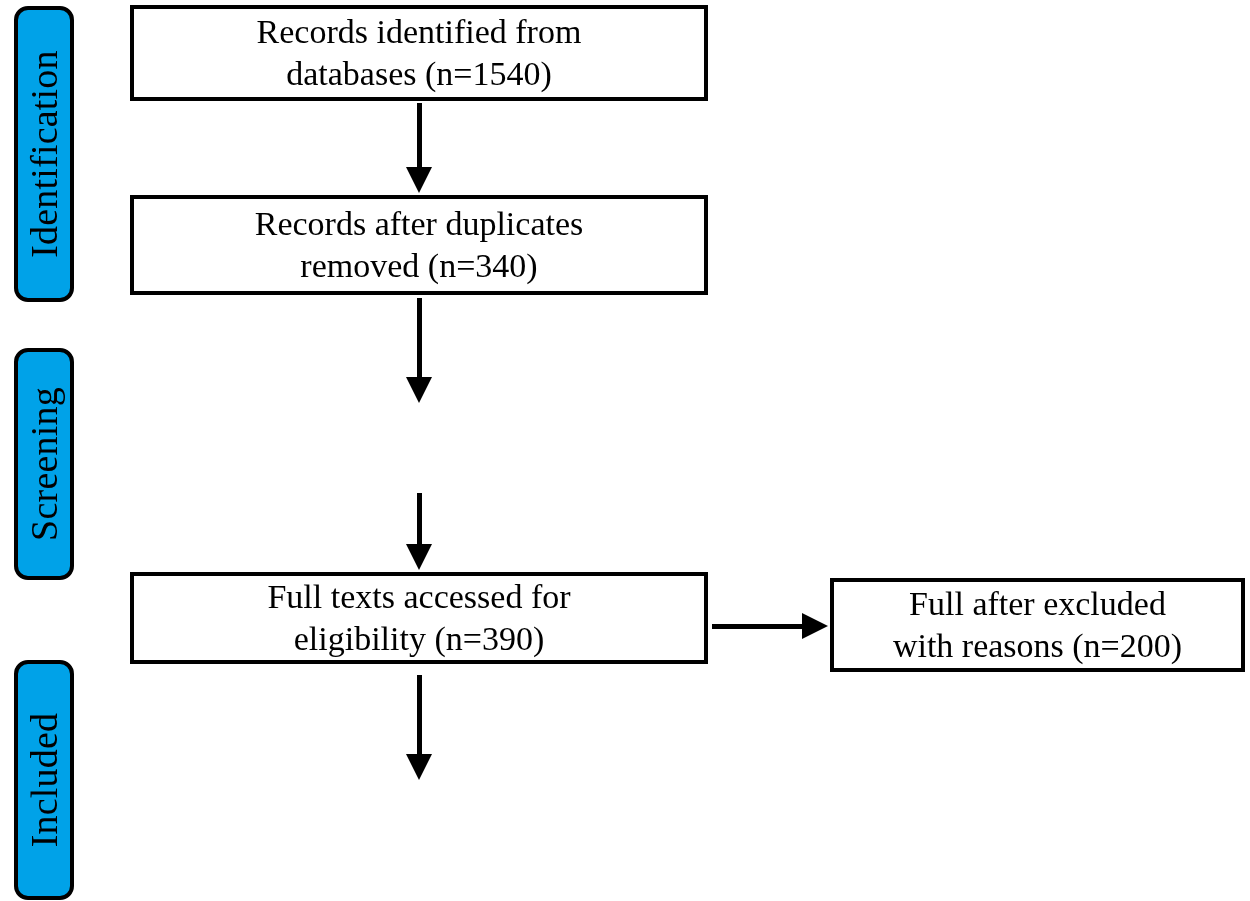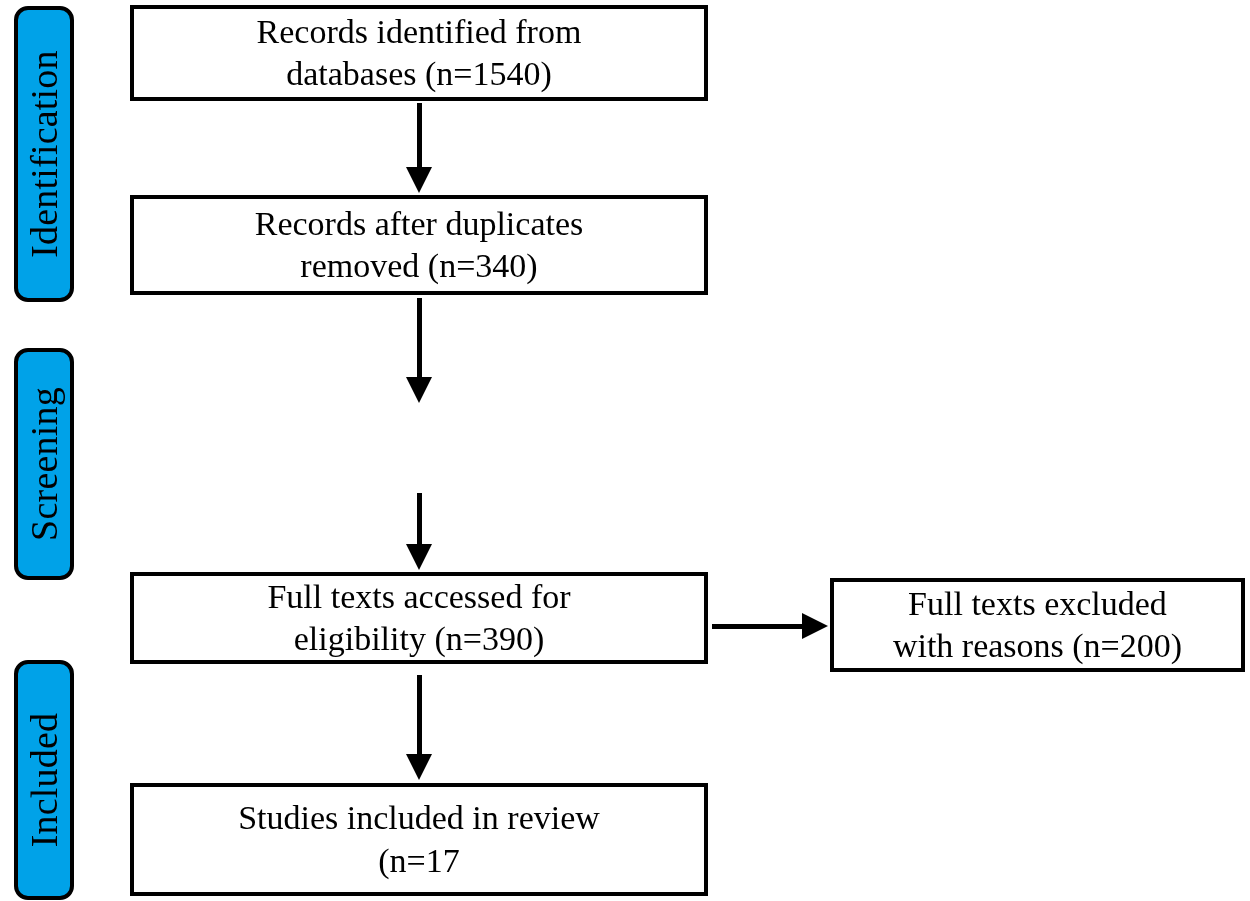--- a/index.html
+++ b/index.html
@@ -148,31 +148,25 @@
 
   <div class="flow-box" id="box-fulltext-assessed">
     <span>
       <span class="box-text">Full texts accessed for</span>
       <span class="box-text">eligibility (n=390)</span>
     </span>
   </div>
 
   <div class="flow-box" id="box-fulltext-excluded">
     <span>
-      <span class="box-text">Full texts excluded</span>
+      <span class="box-text">Full after excluded</span>
       <span class="box-text">with reasons (n=200)</span>
     </span>
   </div>
 
-  <div class="flow-box" id="box-studies-included">
-    <span>
-      <span class="box-text">Studies included in review</span>
-      <span class="box-text">(n=17</span>
-    </span>
-  </div>
 
   <div class="arrow-v" id="arrow-1">
     <div class="shaft"></div>
     <div class="head"></div>
   </div>
 
   <div class="arrow-v" id="arrow-2">
     <div class="shaft"></div>
     <div class="head"></div>
   </div>

